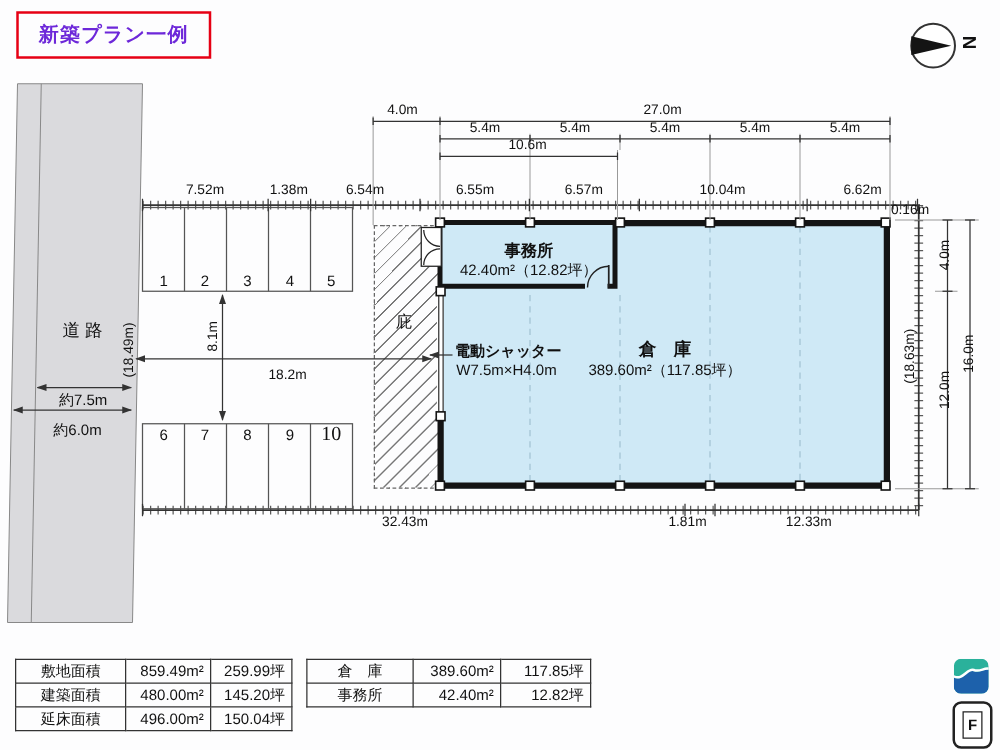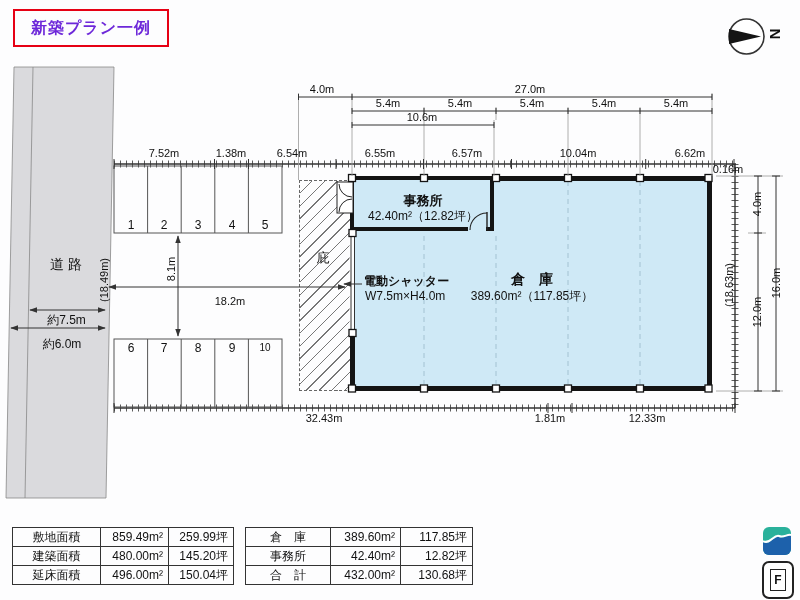--- a/index.html
+++ b/index.html
@@ -242,21 +242,21 @@
       <span class="plan-label" style="left: 532px; top: 296px; font-size: 12px;">389.60m²（117.85坪）</span>
       <span class="plan-label" style="left: 131px; top: 225px; font-size: 12px;">1</span>
       <span class="plan-label" style="left: 164px; top: 225px; font-size: 12px;">2</span>
       <span class="plan-label" style="left: 198px; top: 225px; font-size: 12px;">3</span>
       <span class="plan-label" style="left: 232px; top: 225px; font-size: 12px;">4</span>
       <span class="plan-label" style="left: 265px; top: 225px; font-size: 12px;">5</span>
       <span class="plan-label" style="left: 131px; top: 348px; font-size: 12px;">6</span>
       <span class="plan-label" style="left: 164px; top: 348px; font-size: 12px;">7</span>
       <span class="plan-label" style="left: 198px; top: 348px; font-size: 12px;">8</span>
       <span class="plan-label" style="left: 232px; top: 348px; font-size: 12px;">9</span>
-      <span class="plan-label" style="left: 265px; top: 348px; font-size: 10px;">10</span>
+      <span class="plan-label" style="left: 265px; top: 348px; font-size: 16px; font-family: Liberation Serif, serif;">10</span>
     </div>
 
   <span class="north-n">N</span>
 
 
   <table class="area" id="site-table">
     <colgroup>
         <col style="width:88px">
         <col style="width:68px">
         <col style="width:65px">
@@ -288,25 +288,20 @@
     <tbody>
         <tr>
           <td class="c0">倉　庫</td>
           <td class="c1">389.60m²</td>
           <td class="c2">117.85坪</td>
         </tr>
         <tr>
           <td class="c0">事務所</td>
           <td class="c1">42.40m²</td>
           <td class="c2">12.82坪</td>
-        </tr>
-        <tr>
-          <td class="c0">合　計</td>
-          <td class="c1">432.00m²</td>
-          <td class="c2">130.68坪</td>
         </tr>
       </tbody>
   </table>
 
   <div class="swoosh">
     <svg width="28" height="28" viewBox="0 0 28 28">
       <rect width="28" height="28" fill="#2ab19b"></rect>
       <path d="M0,15 C7,19 11,8 16,10 C21,12 24,8 28,9 L28,28 L0,28 Z" fill="#1d61ab"></path>
       <path d="M0,14 C7,18 11,7 16,9 C21,11 24,7 28,8" stroke="#fff" stroke-width="2" fill="none"></path>
     </svg>

